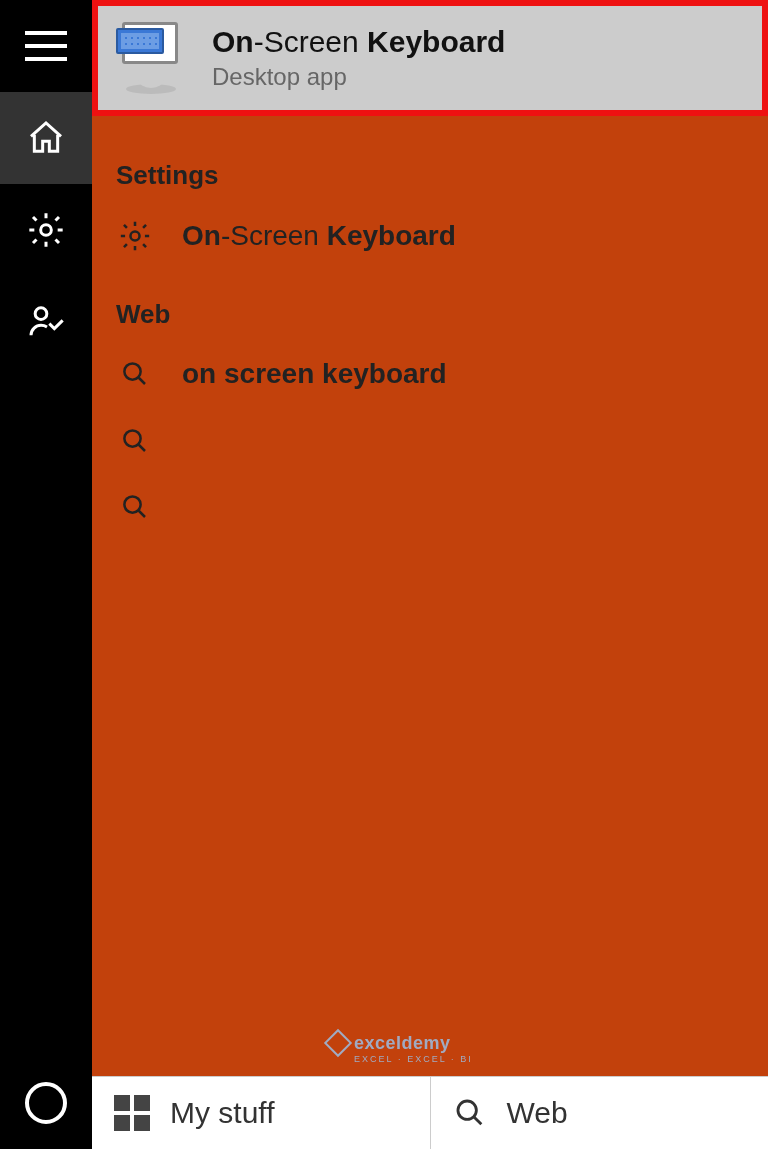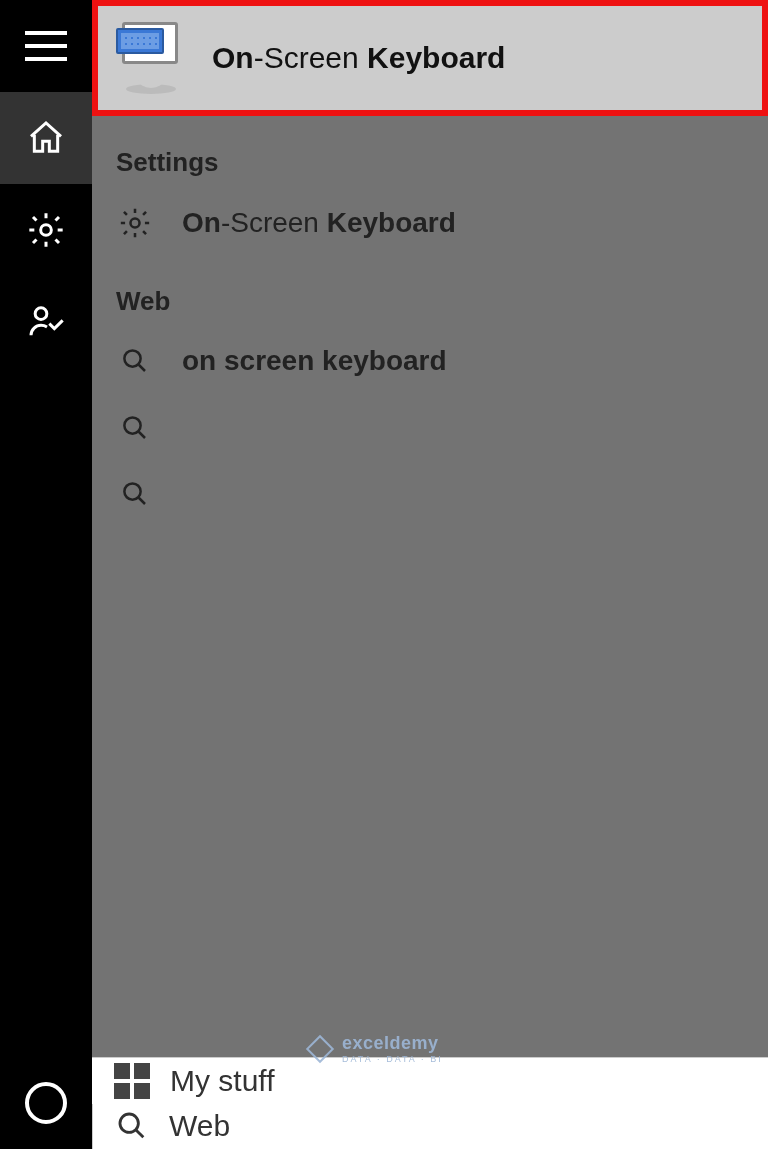--- a/index.html
+++ b/index.html
@@ -64,54 +64,53 @@
   }
   .monitor-base{
     position:absolute; bottom:0; left:10px; width:50px; height:10px;
     background:#bbb; border-radius:50%;
   }
   .best-texts { display:flex; flex-direction:column; gap:4px; }
   .best-title { font-size:30px; color:#111; }
   .best-sub   { font-size:24px; color:#666; }
 
   
-  .results { flex:1; background:#737373; padding:3px 0 0 0; overflow:hidden; }
+  .results { flex:1; background:#c2410c; padding:16px 0 0 0; overflow:hidden; }
   .section-header {
     font-size:26px; font-weight:600; color:#222;
     padding:28px 24px 10px 24px;
   }
   .row {
     display:flex; align-items:center; gap:28px;
     padding:18px 24px; cursor:pointer;
   }
   .row-icon { width:38px; display:flex; justify-content:center; }
   .row-text { font-size:28px; color:#222; }
   .gear svg { stroke:#222; fill:none; }
 
   
   .bottom {
-    height:92px; border-top:1px solid #ccc; background:#fff;
+    height:73px; border-top:1px solid #ccc; background:#fff;
     display:flex;
-    flex-direction:column;
   }
   .scope {
     flex:1; display:flex; align-items:center; justify-content:flex-start;
     gap:20px; padding:0 22px; cursor:pointer;
   }
   .scope + .scope { border-left:1px solid #ccc; }
   .scope-text { font-size:30px; color:#333; }
   .win-squares {
     width:36px; height:36px; display:grid; grid-template-columns:1fr 1fr; grid-template-rows:1fr 1fr; gap:4px;
   }
   .win-squares div{ background:#444; }
 
   .watermark{
-    position:absolute; left:310px; bottom:85px; font-size:18px; color:#9db6d6;
+    position:absolute; left:328px; bottom:85px; font-size:18px; color:#9db6d6;
     font-weight:600; letter-spacing:.5px; pointer-events:none; opacity:.9;
-    display:flex; align-items:center; gap:12px;
+    display:flex; align-items:flex-start; gap:6px;
   }
   .watermark small{ display:block; font-size:9px; color:#9db6d6; letter-spacing:2px; font-weight:400;}
   .watermark-badge{width:20px;height:20px;border:2px solid #9db6d6;transform:rotate(45deg);}
 
   b{font-weight:700;}
 </style>
 </head>
 <body>
 
 <div class="root">
@@ -155,20 +154,21 @@
 
     <div class="best">
       <div class="best-icon">
         <div class="monitor-base"></div>
         <div class="monitor-stand"></div>
         <div class="monitor-screen"></div>
         <div class="monitor-kb"></div>
       </div>
       <div class="best-texts">
         <div class="best-title"><b>On</b>-Screen <b>Keyboard</b></div>
+        <div class="best-sub">Desktop app</div>
       </div>
     </div>
 
     <div class="results">
 
       <div class="section-header">Settings</div>
       <div class="row">
         <div class="row-icon gear">
           <svg width="34" height="34" viewBox="0 0 24 24" stroke-width="1.8">
             <circle cx="12" cy="12" r="3.2"></circle>
@@ -223,18 +223,18 @@
             <path d="M20 20l-5-5"></path>
         </svg>
         <div class="scope-text">Web</div>
       </div>
     </div>
 
     <div class="watermark">
       <div class="watermark-badge"></div>
       <div>
         <span>exceldemy</span>
-        <small>DATA · DATA · BI</small>
+        <small>EXCEL · EXCEL · BI</small>
       </div>
     </div>
 
   </div>
 </div>
 
 </body></html>

